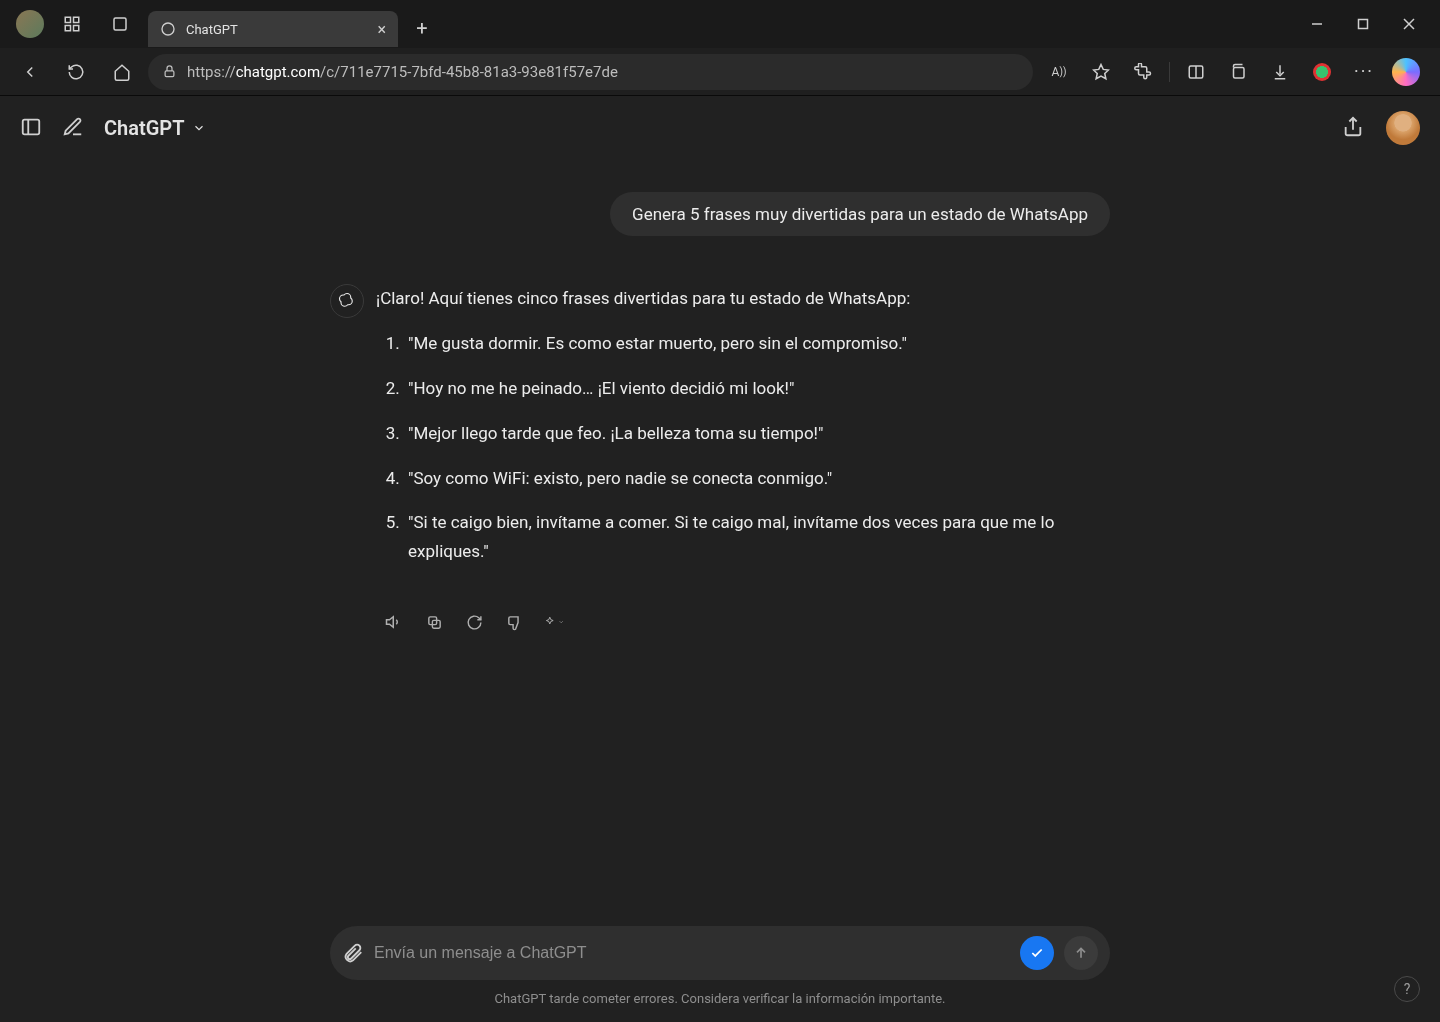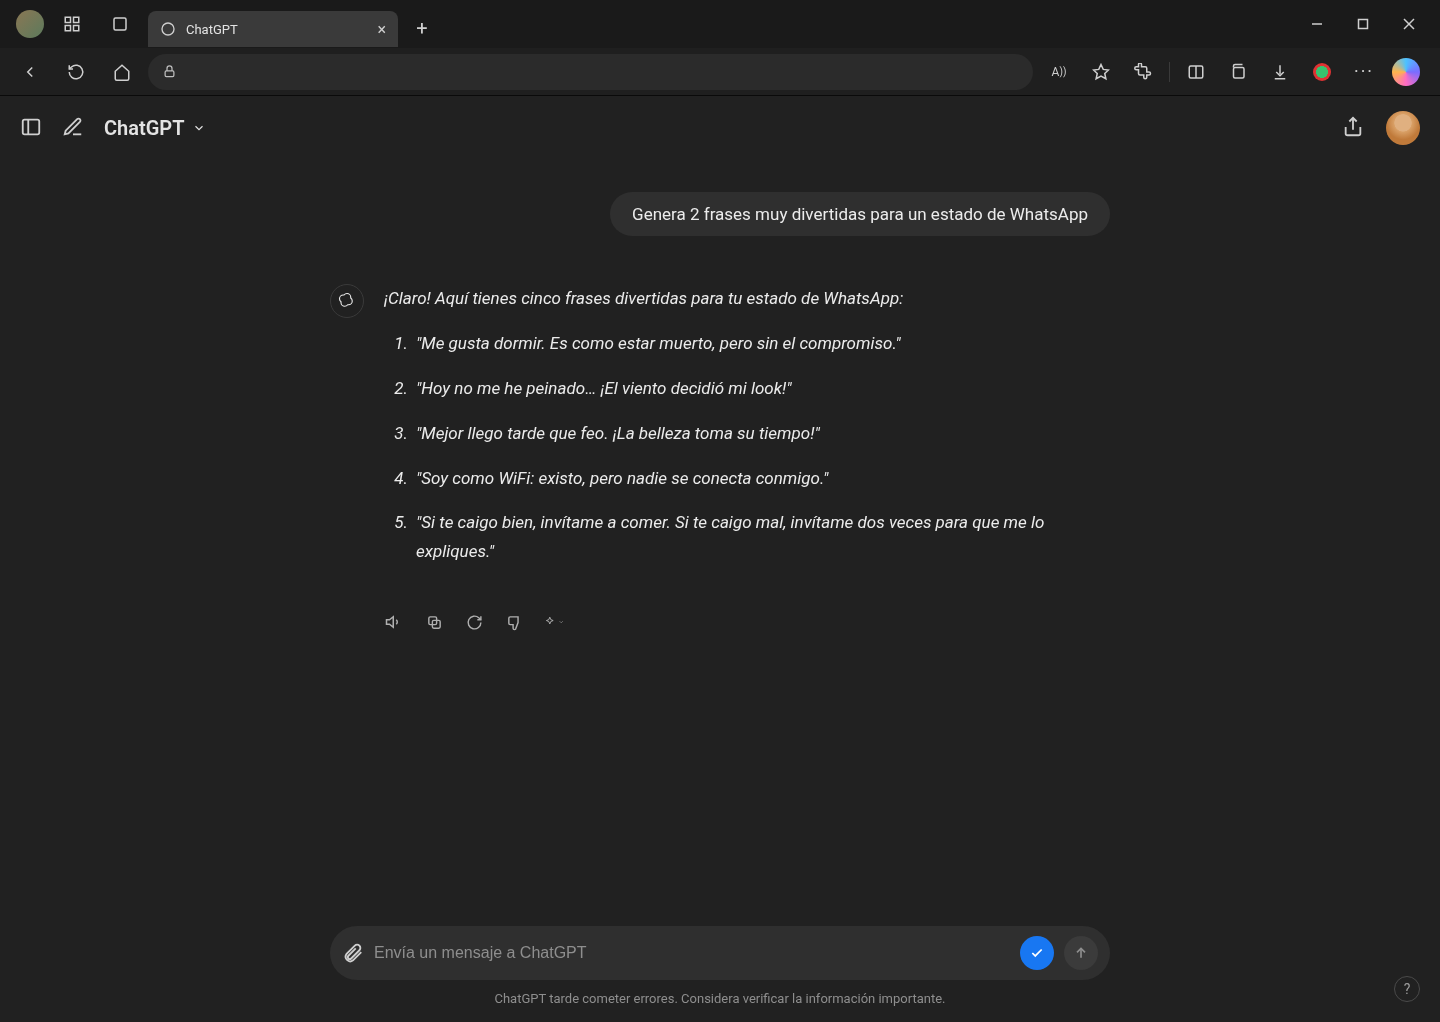--- a/index.html
+++ b/index.html
@@ -109,21 +109,21 @@
     width: 780px;
   }
   .user-msg{
     display:flex; justify-content:flex-end; margin-bottom:48px;
   }
   .user-bubble{
     background:#2f2f2f; color:#ececec;
     padding:12px 22px; border-radius:22px;
     font-size:17px; max-width:90%;
   }
-  .assistant-row{ display:flex; gap:20px;font-style:italic; }
+  .assistant-row{ display:flex; gap:12px; }
   .gpt-avatar{
     width:34px;height:34px;border-radius:50%;
     border:1px solid #3a3a3a; display:flex;align-items:center;justify-content:center;
     flex-shrink:0;
     color:#ececec;
   }
   .assistant-body{ flex:1; color:#ececec; font-size:17px; line-height:1.7;}
   .assistant-body p{ margin-bottom:16px;}
   .assistant-body ol{ padding-left:28px;}
   .assistant-body li{ margin-bottom:16px; padding-left:4px;}
@@ -230,20 +230,23 @@
       <svg width="18" height="18" viewBox="0 0 24 24" fill="none" stroke="currentColor" stroke-width="2">
         <path d="M3 11l9-8 9 8v10a2 2 0 0 1-2 2H5a2 2 0 0 1-2-2z"></path>
       </svg>
     </div>
 
   <div class="url-field">
     <svg width="15" height="15" viewBox="0 0 24 24" fill="none" stroke="#bdbdbd" stroke-width="2">
         <rect x="5" y="11" width="14" height="9" rx="2"></rect>
         <path d="M8 11V7a4 4 0 1 1 8 0v4"></path>
       </svg>
+    <span>
+      <span>https://</span><span class="url-host">chatgpt.com</span><span>/c/711e7715-7bfd-45b8-81a3-93e81f57e7de</span>
+    </span>
   </div>
 
   <div class="addr-right">
     <div class="addr-icon" style="font-size:12px;">A<sup>))</sup></div>
     <div class="addr-icon">
         <svg width="18" height="18" viewBox="0 0 24 24" fill="none" stroke="currentColor" stroke-width="2">
           <polygon points="12 2 15 8.5 22 9.3 17 14 18.5 21 12 17.5 5.5 21 7 14 2 9.3 9 8.5 12 2"></polygon>
         </svg>
       </div>
     <div class="addr-icon">
@@ -310,21 +313,21 @@
     </div>
     <div class="user-avatar"></div>
   </div>
 </div>
 
 <div class="chat-area">
   <div class="conv">
 
     <div class="user-msg">
       <div class="user-bubble">
-        <span>Genera 2 frases muy divertidas para un estado de WhatsApp</span>
+        <span>Genera 5 frases muy divertidas para un estado de WhatsApp</span>
       </div>
     </div>
 
     <div class="assistant-row">
       <div class="gpt-avatar">
         <svg width="18" height="18" viewBox="0 0 24 24" fill="none" stroke="currentColor" stroke-width="1.5">
             <path d="M12 2a5 5 0 0 1 5 5v1a5 5 0 0 1 2 4 5 5 0 0 1-5 5h-1a5 5 0 0 1-4 2 5 5 0 0 1-5-5v-1a5 5 0 0 1-2-4 5 5 0 0 1 5-5h1a5 5 0 0 1 4-2z"></path>
           </svg>
       </div>
       <div class="assistant-body">

